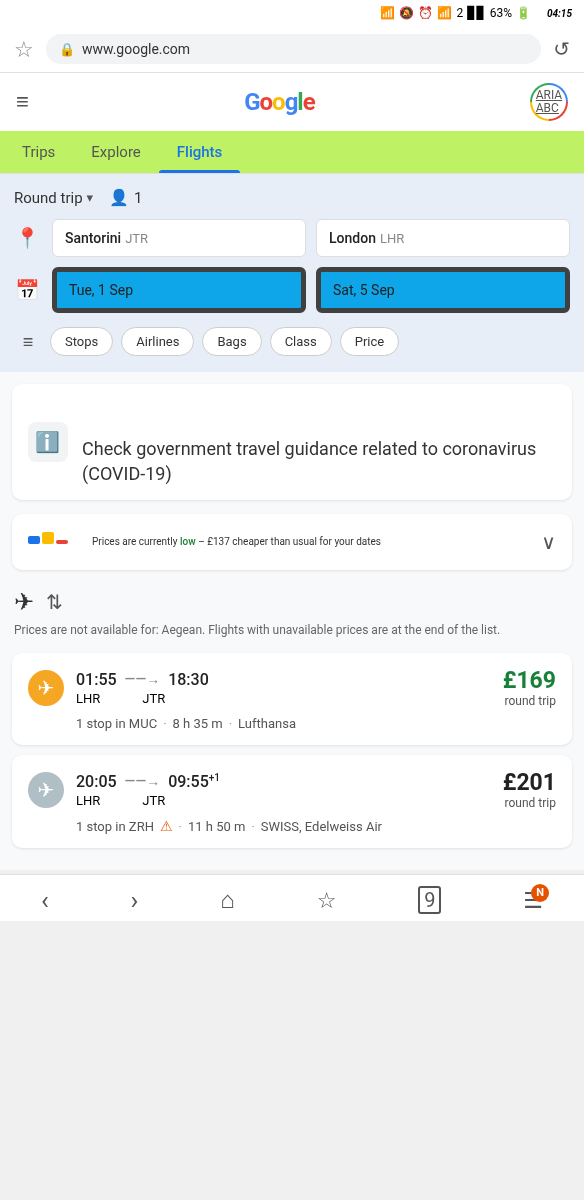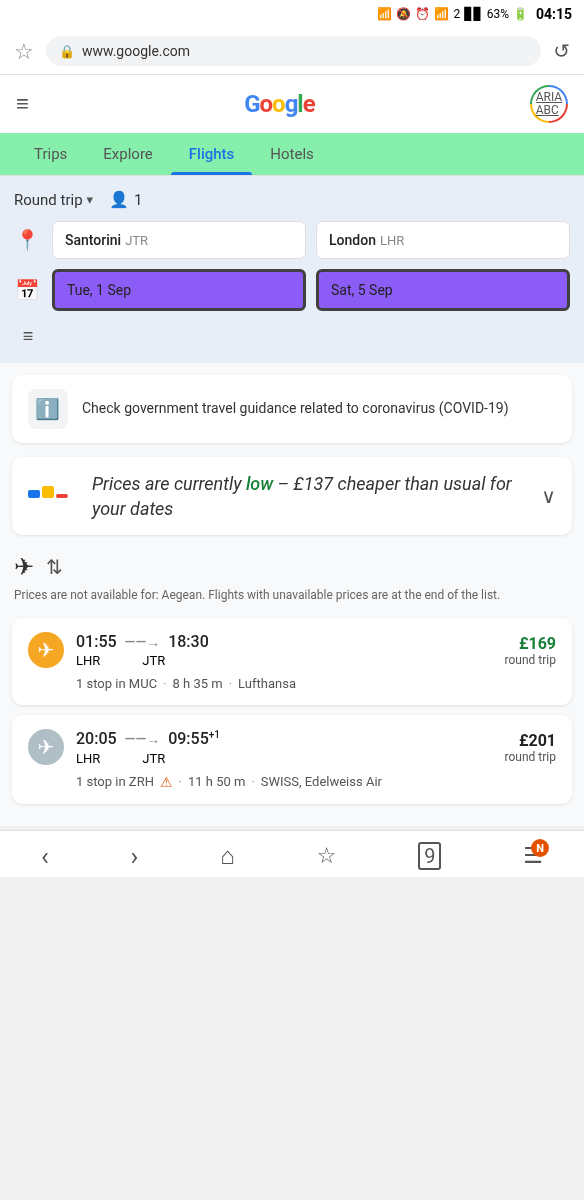--- a/index.html
+++ b/index.html
@@ -10,21 +10,21 @@
     .status-bar {
       background: white;
       display: flex;
       justify-content: flex-end;
       align-items: center;
       padding: 6px 12px;
       font-size: 13px;
       gap: 6px;
     }
     .status-icons { display: flex; align-items: center; gap: 4px; font-size: 12px; }
-    .status-time { font-weight: bold; font-size: 14px; margin-left: 4px; }
+    .status-time { font-weight: bold; font-size: 10px; margin-left: 12px; font-style: italic; }
 
     
     .browser-bar {
       background: white;
       display: flex;
       align-items: center;
       padding: 8px 14px;
       gap: 12px;
       border-bottom: 1px solid #e0e0e0;
     }
@@ -61,24 +61,24 @@
       width: 38px; height: 38px; border-radius: 50%;
       border: 2px solid transparent;
       background: linear-gradient(white, white) padding-box,
                   conic-gradient(#4285F4 0deg 90deg, #EA4335 90deg 180deg, #FBBC05 180deg 270deg, #34A853 270deg 360deg) border-box;
       display: flex; align-items: center; justify-content: center;
       font-size: 10px; color: #555; text-align: center; line-height: 1.2;
     }
 
     
     .nav-tabs {
-      background: #86efac;
+      background: #bef264;
       display: flex;
       border-bottom: 1px solid #e0e0e0;
-      padding: 0 16px;
+      padding: 0 4px;
     }
     .nav-tab {
       padding: 12px 18px;
       font-size: 15px;
       color: #555;
       cursor: pointer;
       position: relative;
     }
     .nav-tab.active {
       color: #1a73e8;
@@ -152,22 +152,22 @@
     .date-row {
       display: flex;
       align-items: center;
       gap: 10px;
       margin-bottom: 14px;
     }
     .calendar-icon { font-size: 20px; color: #555; width: 28px; text-align: center; }
     .date-inputs { display: flex; gap: 10px; flex: 1; }
     .date-input {
       flex: 1;
-      background: #8b5cf6;
-      border: 3px solid #404040;
+      background: #0ea5e9;
+      border: 5px solid #404040;
       border-radius: 6px;
       padding: 10px 12px;
       font-size: 14px;
       color: #222;
     }
 
     
     .filter-row {
       display: flex;
       align-items: center;
@@ -203,39 +203,39 @@
       box-shadow: 0 1px 3px rgba(0,0,0,0.1);
     }
     .info-icon-box {
       width: 40px; height: 40px;
       background: #f1f3f4;
       border-radius: 8px;
       display: flex; align-items: center; justify-content: center;
       font-size: 20px;
       flex-shrink: 0;
     }
-    .info-text { font-size: 14px; color: #333; line-height: 1.4; }
+    .info-text { font-size: 18px; color: #333; line-height: 1.4; margin-top: 38px; }
 
     
     .price-card {
       background: white;
       border-radius: 10px;
       padding: 14px 16px;
       display: flex;
       align-items: center;
       gap: 14px;
       margin-bottom: 18px;
       box-shadow: 0 1px 3px rgba(0,0,0,0.1);
     }
     .price-bar-icon {
       width: 50px;
       flex-shrink: 0;
     }
     .price-bar-svg { width: 50px; height: 24px; }
-    .price-text { font-size: 18px; color: #333; line-height: 1.4; flex: 1; font-style: italic; }
+    .price-text { font-size: 10px; color: #333; line-height: 1.4; flex: 1; }
     .price-text .low { color: #188038; font-weight: 500; }
     .expand-icon { font-size: 20px; color: #555; }
 
     
     .departing-header {
       display: flex;
       align-items: center;
       gap: 12px;
       margin-bottom: 6px;
       padding: 0 2px;
@@ -286,21 +286,21 @@
     }
     .times-arrow { color: #888; font-size: 14px; }
     .airport-codes {
       font-size: 13px;
       color: #000000;
       margin-top: 2px;
     }
     .flight-price {
       text-align: right;
     }
-    .price-amount { font-size: 16px; font-weight: bold; text-align: right; }
+    .price-amount { font-size: 23px; font-weight: bold; text-align: right; }
     .price-amount.green { color: #188038; }
     .price-amount.black { color: #222; }
     .round-trip-label { font-size: 12px; color: #555; }
     .flight-details {
       font-size: 13px;
       color: #555;
       display: flex;
       align-items: center;
       gap: 6px;
       margin-left: 48px;
@@ -380,23 +380,20 @@
 <div class="nav-tabs">
   <div class="nav-tab">
     <span>Trips</span>
   </div>
   <div class="nav-tab">
     <span>Explore</span>
   </div>
   <div class="nav-tab active">
     <span>Flights</span>
   </div>
-  <div class="nav-tab">
-    <span>Hotels</span>
-  </div>
 </div>
 
 <div class="search-panel">
   <div class="search-options-row">
     <div class="trip-type-btn">
       <span>Round trip</span>
       <span class="dropdown-arrow">▾</span>
     </div>
     <div class="passengers">
       <span class="person-icon">👤</span>
@@ -425,20 +422,37 @@
         <span>Tue, 1 Sep</span>
       </div>
       <div class="date-input">
         <span>Sat, 5 Sep</span>
       </div>
     </div>
   </div>
 
   <div class="filter-row">
     <span class="filter-icon">≡</span>
+    <div class="filter-chips">
+      <div class="filter-chip">
+        <span>Stops</span>
+      </div>
+      <div class="filter-chip">
+        <span>Airlines</span>
+      </div>
+      <div class="filter-chip">
+        <span>Bags</span>
+      </div>
+      <div class="filter-chip">
+        <span>Class</span>
+      </div>
+      <div class="filter-chip">
+        <span>Price</span>
+      </div>
+    </div>
   </div>
 </div>
 
 <div class="main-content">
 
   <div class="info-card">
     <div class="info-icon-box">
       <span>ℹ️</span>
     </div>
     <div class="info-text">Check government travel guidance related to coronavirus (COVID-19)</div>

